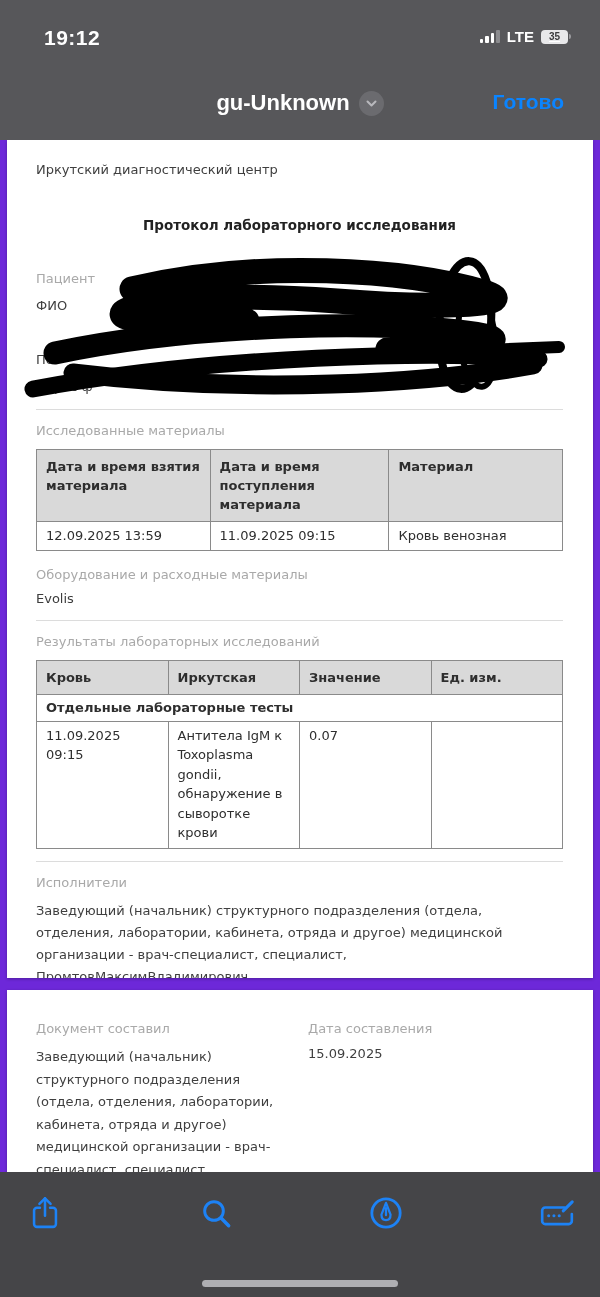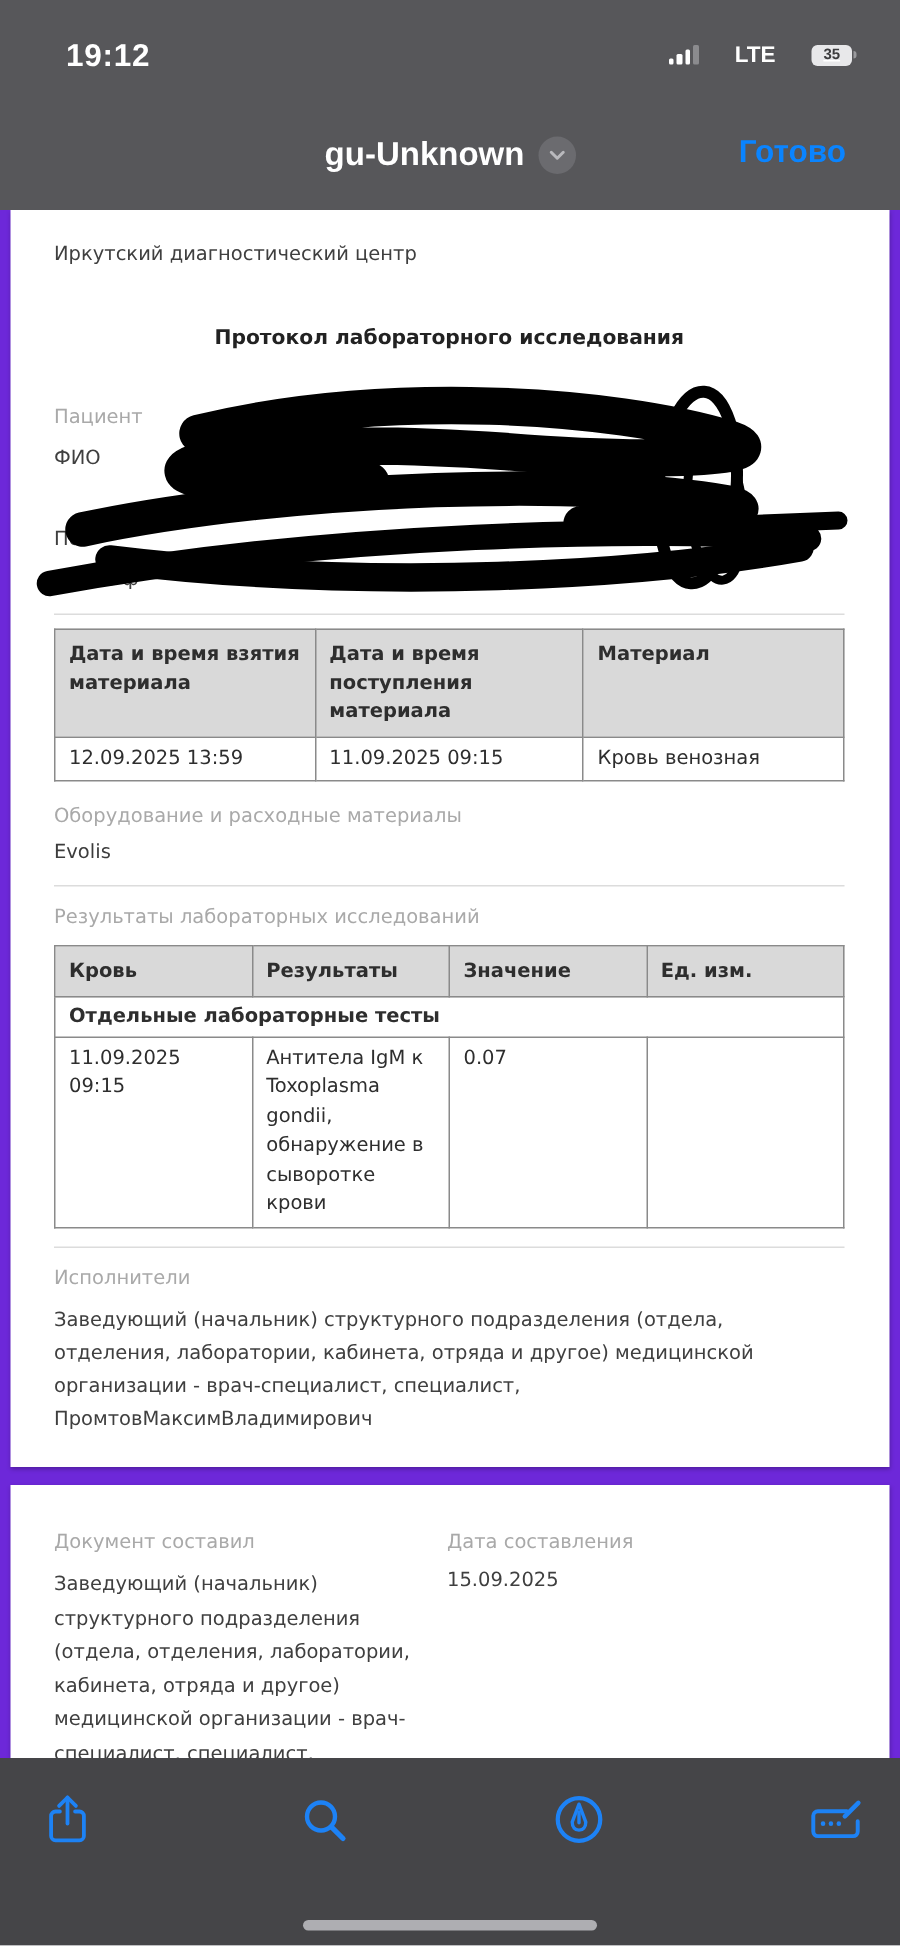--- a/index.html
+++ b/index.html
@@ -6,21 +6,21 @@
   html,body { width:600px; height:1297px; overflow:hidden; }
   body { font-family:"DejaVu Sans","Liberation Sans",sans-serif; background:#d2d2d5; position:relative; }
 
   
   .chrome-top {
     position:absolute; top:0; left:0; width:600px; height:140px;
     background:#57575a; color:#fff; z-index:5;
   }
   .status-bar { position:absolute; top:22px; left:0; right:0; height:34px; }
   .status-time { position:absolute; left:44px; top:4px; font-size:21px; font-weight:bold; letter-spacing:.5px; font-family:"Liberation Sans",sans-serif; }
-  .status-right { position:absolute; right:32px; top:6px; display:flex; align-items:center; gap:24px; }
+  .status-right { position:absolute; right:32px; top:6px; display:flex; align-items:center; gap:7px; }
   .signal { display:flex; align-items:flex-end; gap:2px; height:13px; }
   .signal .bar { width:3.5px; background:#fff; border-radius:1px; }
   .signal .b1{height:4px} .signal .b2{height:7px} .signal .b3{height:10px}
   .signal .b4{height:13px; background:#8b8b8e;}
   .lte { font-size:15px; font-weight:bold; font-family:"Liberation Sans",sans-serif; }
   .battery { position:relative; width:27px; height:14px; background:#e8e8ea; border-radius:4px;
              display:flex; align-items:center; justify-content:center;text-decoration:underline; }
   .battery .pct { font-size:10px; font-weight:bold; color:#3c3c3e; font-family:"Liberation Sans",sans-serif; }
   .battery .nub { position:absolute; right:-3px; top:4.5px; width:2px; height:5px; background:#9a9a9d; border-radius:0 2px 2px 0; }
 
@@ -54,21 +54,21 @@
   th, td { border:1px solid #8a8a8a; text-align:left; vertical-align:top; }
   thead th { background:#d9d9d9; font-weight:bold; padding:7px 9px; line-height:19px; }
   td { padding:4px 9px 5px; line-height:19.5px; }
   .group-row td { font-weight:bold; padding:3px 9px; }
 
   .exec-text { margin-top:8px; line-height:22px; color:#3f3f3f; }
 
   
   .p2-cols { display:flex; margin-top:10px; }
   .p2-left { width:262px; }
-  .p2-right { }
+  .p2-right { margin-left:10px; }
   .p2-label { color:#a9a9a9; line-height:18px; }
   .p2-text { margin-top:8px; line-height:22.5px; color:#3f3f3f; }
   .p2-date { margin-top:8px; color:#3f3f3f; }
 
   
   .toolbar { position:absolute; left:0; top:1172px; width:600px; height:125px; background:#454548; z-index:5; }
   .tool-icons { display:flex; justify-content:space-between; align-items:center; padding:0 24px 0 26px; margin-top:22px; }
   .tool-btn { width:38px; height:38px; display:flex; align-items:center; justify-content:center; cursor:pointer; }
   .tool-btn svg { stroke:#1d82f5; fill:none; stroke-width:1.9; stroke-linecap:round; stroke-linejoin:round; }
   .home-indicator { position:absolute; left:202px; bottom:10px; width:196px; height:7px; border-radius:4px; background:#aeaeb2; }
@@ -125,20 +125,21 @@
           <path d="M48 102 C 190 72 390 68 478 84 C 505 90 472 98 380 98" stroke-width="23"></path>
           <path d="M26 138 C 210 104 430 100 532 108" stroke-width="17"></path>
           <path d="M66 122 C 245 144 425 132 526 114" stroke-width="19"></path>
           <path d="M305 106 L 552 96" stroke-width="12"></path>
           <ellipse cx="458" cy="74" rx="26" ry="64" stroke-width="8" transform="rotate(4 458 74)"></ellipse>
           <ellipse cx="470" cy="88" rx="18" ry="48" stroke-width="6" transform="rotate(-6 470 88)"></ellipse>
         </svg>
       </div>
 
       <div class="divider"></div>
+      <div class="section-label">Исследованные материалы</div>
 
       <table>
         <thead>
           <tr>
             <th style="width:33%">Дата и время взятия материала</th>
             <th style="width:34%">Дата и время поступления материала</th>
             <th style="width:33%">Материал</th>
           </tr>
         </thead>
         <tbody>
@@ -153,21 +154,21 @@
       <div class="section-label" style="margin-top:15px">Оборудование и расходные материалы</div>
       <div style="margin-top:5px; line-height:19px">Evolis</div>
 
       <div class="divider"></div>
       <div class="section-label">Результаты лабораторных исследований</div>
 
       <table>
         <thead>
           <tr>
             <th style="width:25%">Кровь</th>
-            <th style="width:25%">Результаты</th>
+            <th style="width:25%">Иркутская</th>
             <th style="width:25%">Значение</th>
             <th style="width:25%">Ед. изм.</th>
           </tr>
         </thead>
         <tbody>
           <tr class="group-row">
             <td colspan="4">Отдельные лабораторные тесты</td>
           </tr>
           <tr>
             <td>11.09.2025 09:15</td>

